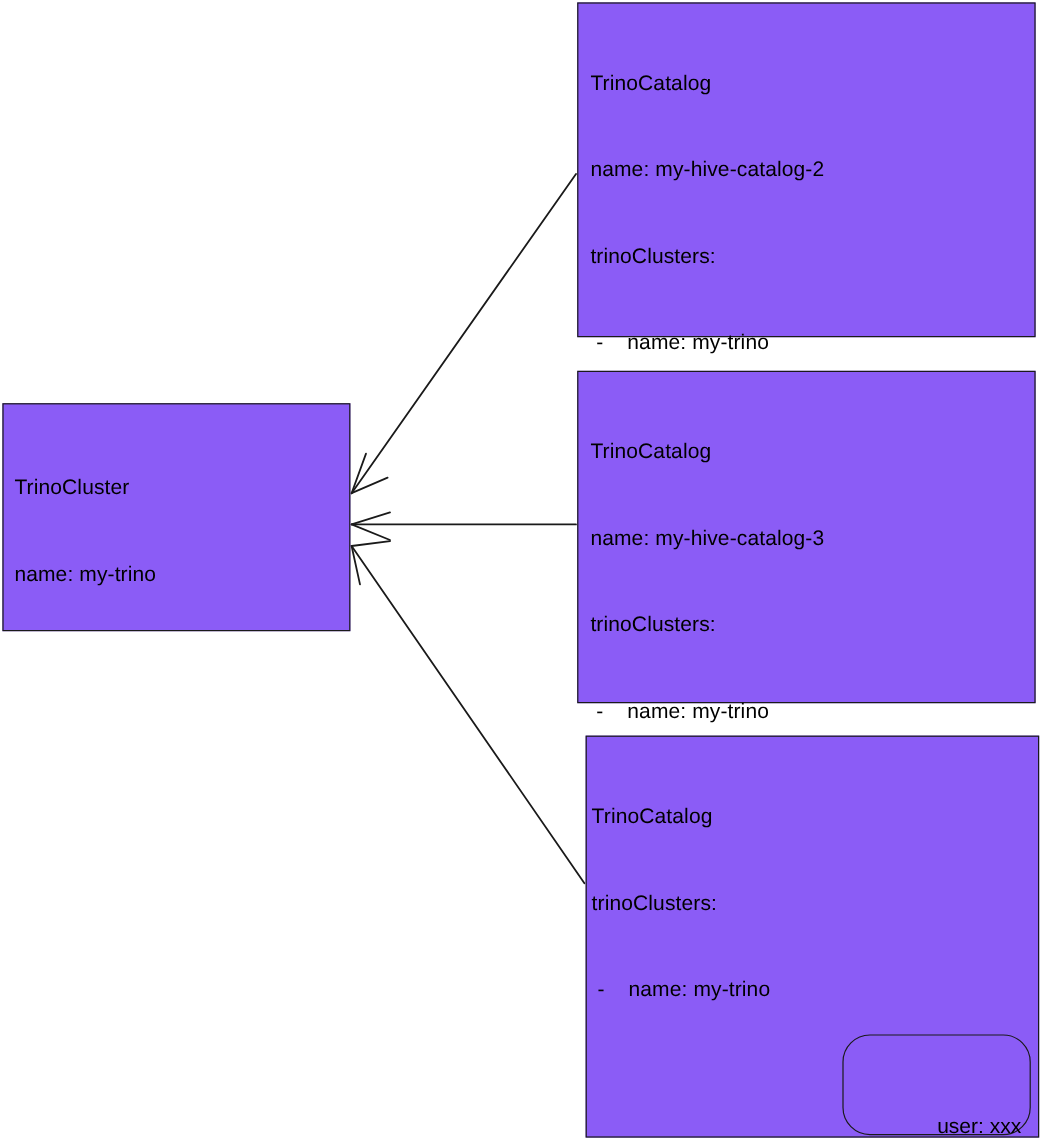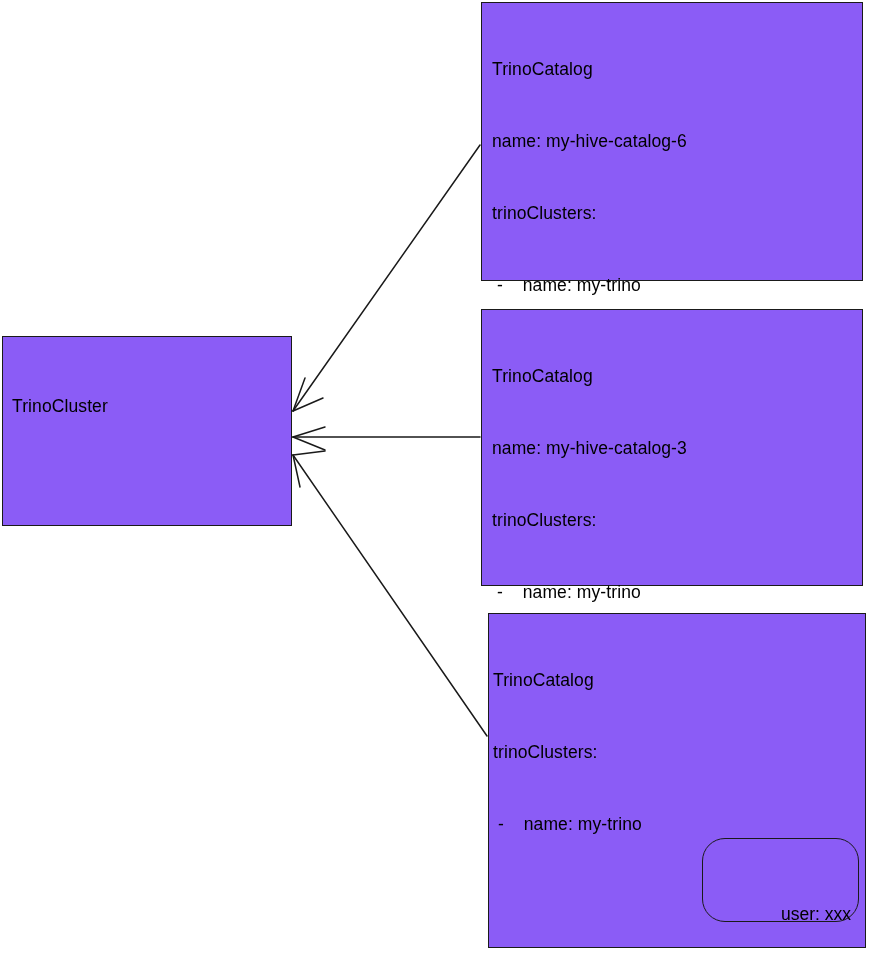--- a/index.html
+++ b/index.html
@@ -126,27 +126,28 @@
       <line x1="757" y1="818" x2="787" y2="856"></line>
       <path d="M 787 856 L 766 828"></path>
       <path d="M 787 856 L 784 824"></path>
     </g>
   </g>
 </svg>
 
 <div class="node" id="trino-cluster">
   <div class="yaml">
     <span class="ln">TrinoCluster</span>
+    <span class="ln">name: my-trino</span>
   </div>
 </div>
 
 <div class="node" id="catalog-hive-1">
   <div class="yaml">
     <span class="ln">TrinoCatalog</span>
-    <span class="ln">name: my-hive-catalog-6</span>
+    <span class="ln">name: my-hive-catalog-2</span>
     <span class="ln">trinoClusters:</span>
     <span class="ln"> -    name: my-trino</span>
     <span class="ln">hive:</span>
     <span class="ln">   s3: # S3ConnnectionSpec</span>
     <span class="ln">      inline:</span>
     <span class="ln">         host: minio</span>
     <span class="ln">   metastore: # whatever</span>
   </div>
 </div>
 
@@ -166,19 +167,19 @@
 <div class="node" id="catalog-oracle">
   <div class="yaml">
     <span class="ln">TrinoCatalog</span>
     <span class="ln">trinoClusters:</span>
     <span class="ln"> -    name: my-trino</span>
     
     
     
   </div>
 
-  <div class="node" id="secret-box" style="left:213px; top:224px;border-radius:23px;">
+  <div class="node" id="secret-box" style="left:213px; top:248px;border-radius:23px;">
     <div class="secret-text">
       <span class="ln">user: xxx</span>
       
     </div>
   </div>
 </div>
 
 </body></html>

